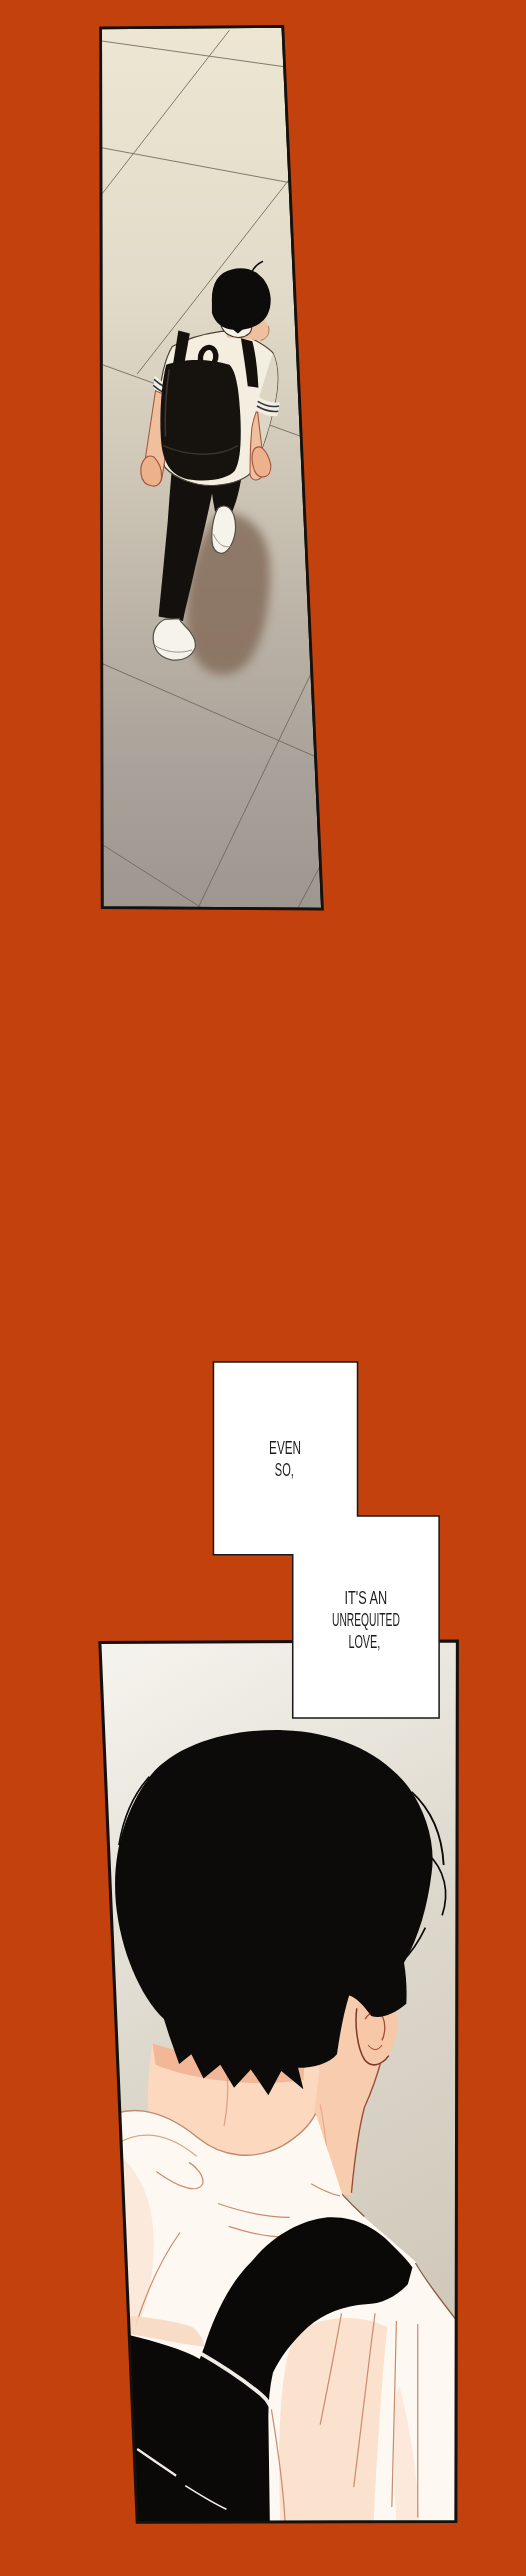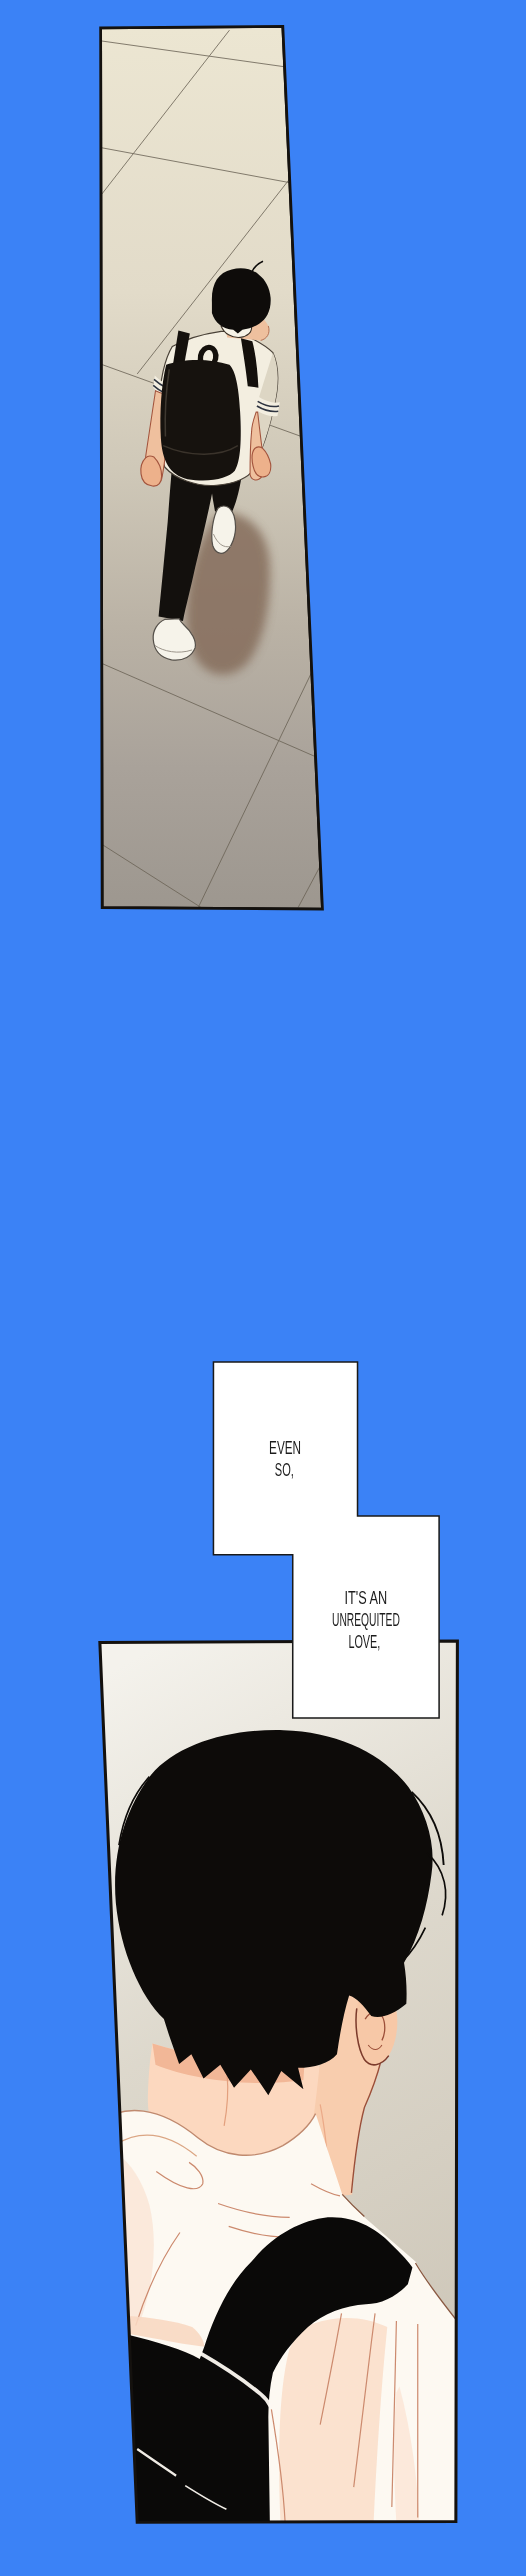--- a/index.html
+++ b/index.html
@@ -1,16 +1,16 @@
 <!DOCTYPE html>
 <html style="font-size:12.2px"><head>
 <meta charset="utf-8">
 <style>
 html,body{margin:0;padding:0;background:#ffffff;}
-.page{position:relative;width:526px;height:2576px;background:#3b82f6;overflow:hidden;
+.page{position:relative;width:526px;height:2576px;background:#c2410c;overflow:hidden;
 font-family:"Liberation Sans",sans-serif;}
 .page svg{position:absolute;left:0;top:0;display:block;}
 </style>
 </head>
 <body>
 <div class="page">
 <svg width="526" height="2576" viewBox="0 0 690 3378">
 <defs>
   <linearGradient id="floorGrad" x1="0" y1="36" x2="0" y2="1192" gradientUnits="userSpaceOnUse">
     <stop offset="0" stop-color="#ece6d2"></stop>

